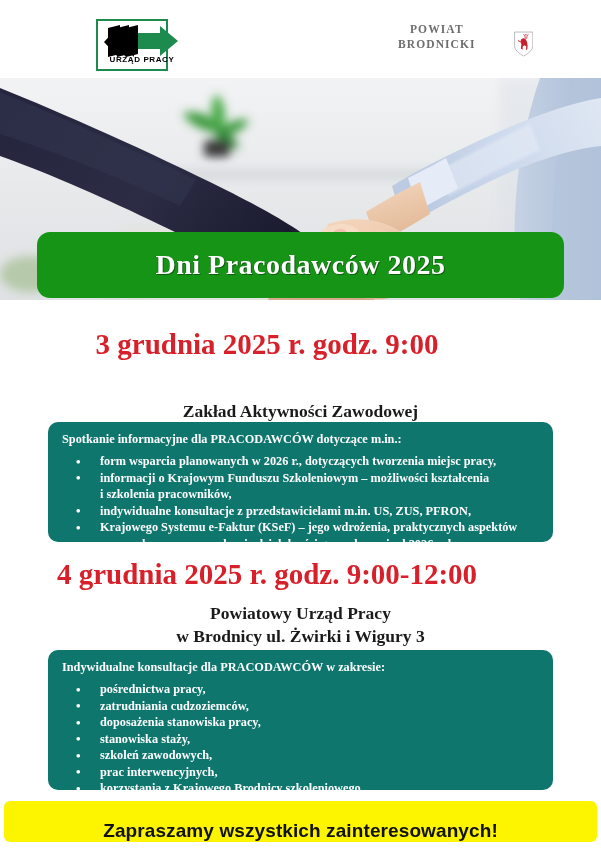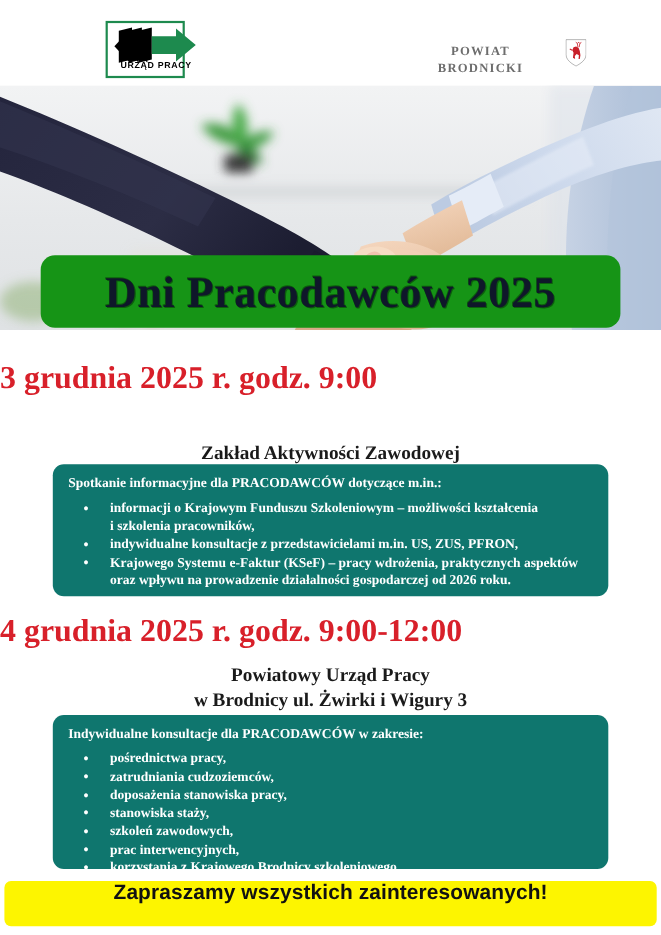--- a/index.html
+++ b/index.html
@@ -30,21 +30,21 @@
     border: 2px solid #1d8a4e;
     box-sizing: border-box;
     background: #ffffff;
   }
   .logo-pup svg { display: block; }
   .logo-powiat {
     position: absolute;
     left: 398px; top: 22px;
     width: 135px; height: 48px;
     display: flex;
-    align-items: flex-end;
+    align-items: flex-start;
     justify-content: flex-start;
     gap: 32px;
   }
   .powiat-text {
     font-family: "Liberation Serif", serif;
     font-size: 11.5px;
     font-weight: bold;
     letter-spacing: 1.1px;
     color: #6d6d6d;
     line-height: 15px;
@@ -70,33 +70,33 @@
     width: 527px; height: 66px;
     background: #169416;
     border-radius: 13px;
     display: flex;
     align-items: center;
     justify-content: center;
     z-index: 4;
   }
   .title-banner-text {
     font-family: "Liberation Serif", serif;
-    font-size: 40px;
-    font-weight: bold;
-    color: #0f172a;
+    font-size: 28px;
+    font-weight: bold;
+    color: #ffffff;
     letter-spacing: 0.5px;
     text-shadow: 1px 1px 0 #0c5f0c, -0.5px -0.5px 0 #0c5f0c;
     white-space: nowrap;
   }
 
   
   .date-line {
     position: absolute;
     width: 534px;
-    text-align: left;
+    text-align: center;
     font-family: "Liberation Serif", serif;
     font-weight: bold;
     color: #d8202a;
     font-size: 29px;
     letter-spacing: 0px;
     white-space: nowrap;
   }
   .date-1 { top: 328px; }
   .date-2 { top: 558px; }
 
@@ -164,21 +164,21 @@
   .info-list li.cont::before { content: ""; }
 
   
   .footer-banner {
     position: absolute;
     left: 4px; top: 801px;
     width: 593px; height: 41px;
     background: #fdf500;
     border-radius: 6px;
     display: flex;
-    align-items: flex-start;
+    align-items: flex-end;
     justify-content: center;
     z-index: 3;
   }
   .footer-text {
     font-family: "Liberation Sans", sans-serif;
     font-size: 19px;
     font-weight: bold;
     color: #111111;
     letter-spacing: 0.1px;
     white-space: nowrap;
@@ -329,24 +329,25 @@
 <div class="date-line date-1">3 grudnia 2025 r.  godz. 9:00</div>
 
 <div class="venue venue-1">
   <div>Zakład Aktywności Zawodowej</div>
   <div>w Brodnicy ul. Kamionka 24</div>
 </div>
 
 <div class="info-box box-1">
   <div class="info-intro">Spotkanie informacyjne dla PRACODAWCÓW dotyczące m.in.:</div>
   <ul class="info-list">
+    <li>form wsparcia planowanych w 2026 r., dotyczących tworzenia miejsc pracy,</li>
     <li>informacji o Krajowym Funduszu Szkoleniowym – możliwości kształcenia</li>
     <li class="cont">i szkolenia pracowników,</li>
     <li>indywidualne konsultacje z przedstawicielami m.in. US, ZUS, PFRON,</li>
-    <li>Krajowego Systemu e-Faktur (KSeF) – pracy wdrożenia, praktycznych aspektów</li>
+    <li>Krajowego Systemu e-Faktur (KSeF) – jego wdrożenia, praktycznych aspektów</li>
     <li class="cont">oraz wpływu na prowadzenie działalności gospodarczej od 2026 roku.</li>
   </ul>
 </div>
 
 <div class="date-line date-2">4 grudnia 2025 r.  godz. 9:00-12:00</div>
 
 <div class="venue venue-2">
   <div>Powiatowy Urząd Pracy</div>
   <div>w Brodnicy ul. Żwirki i Wigury 3</div>
 </div>

